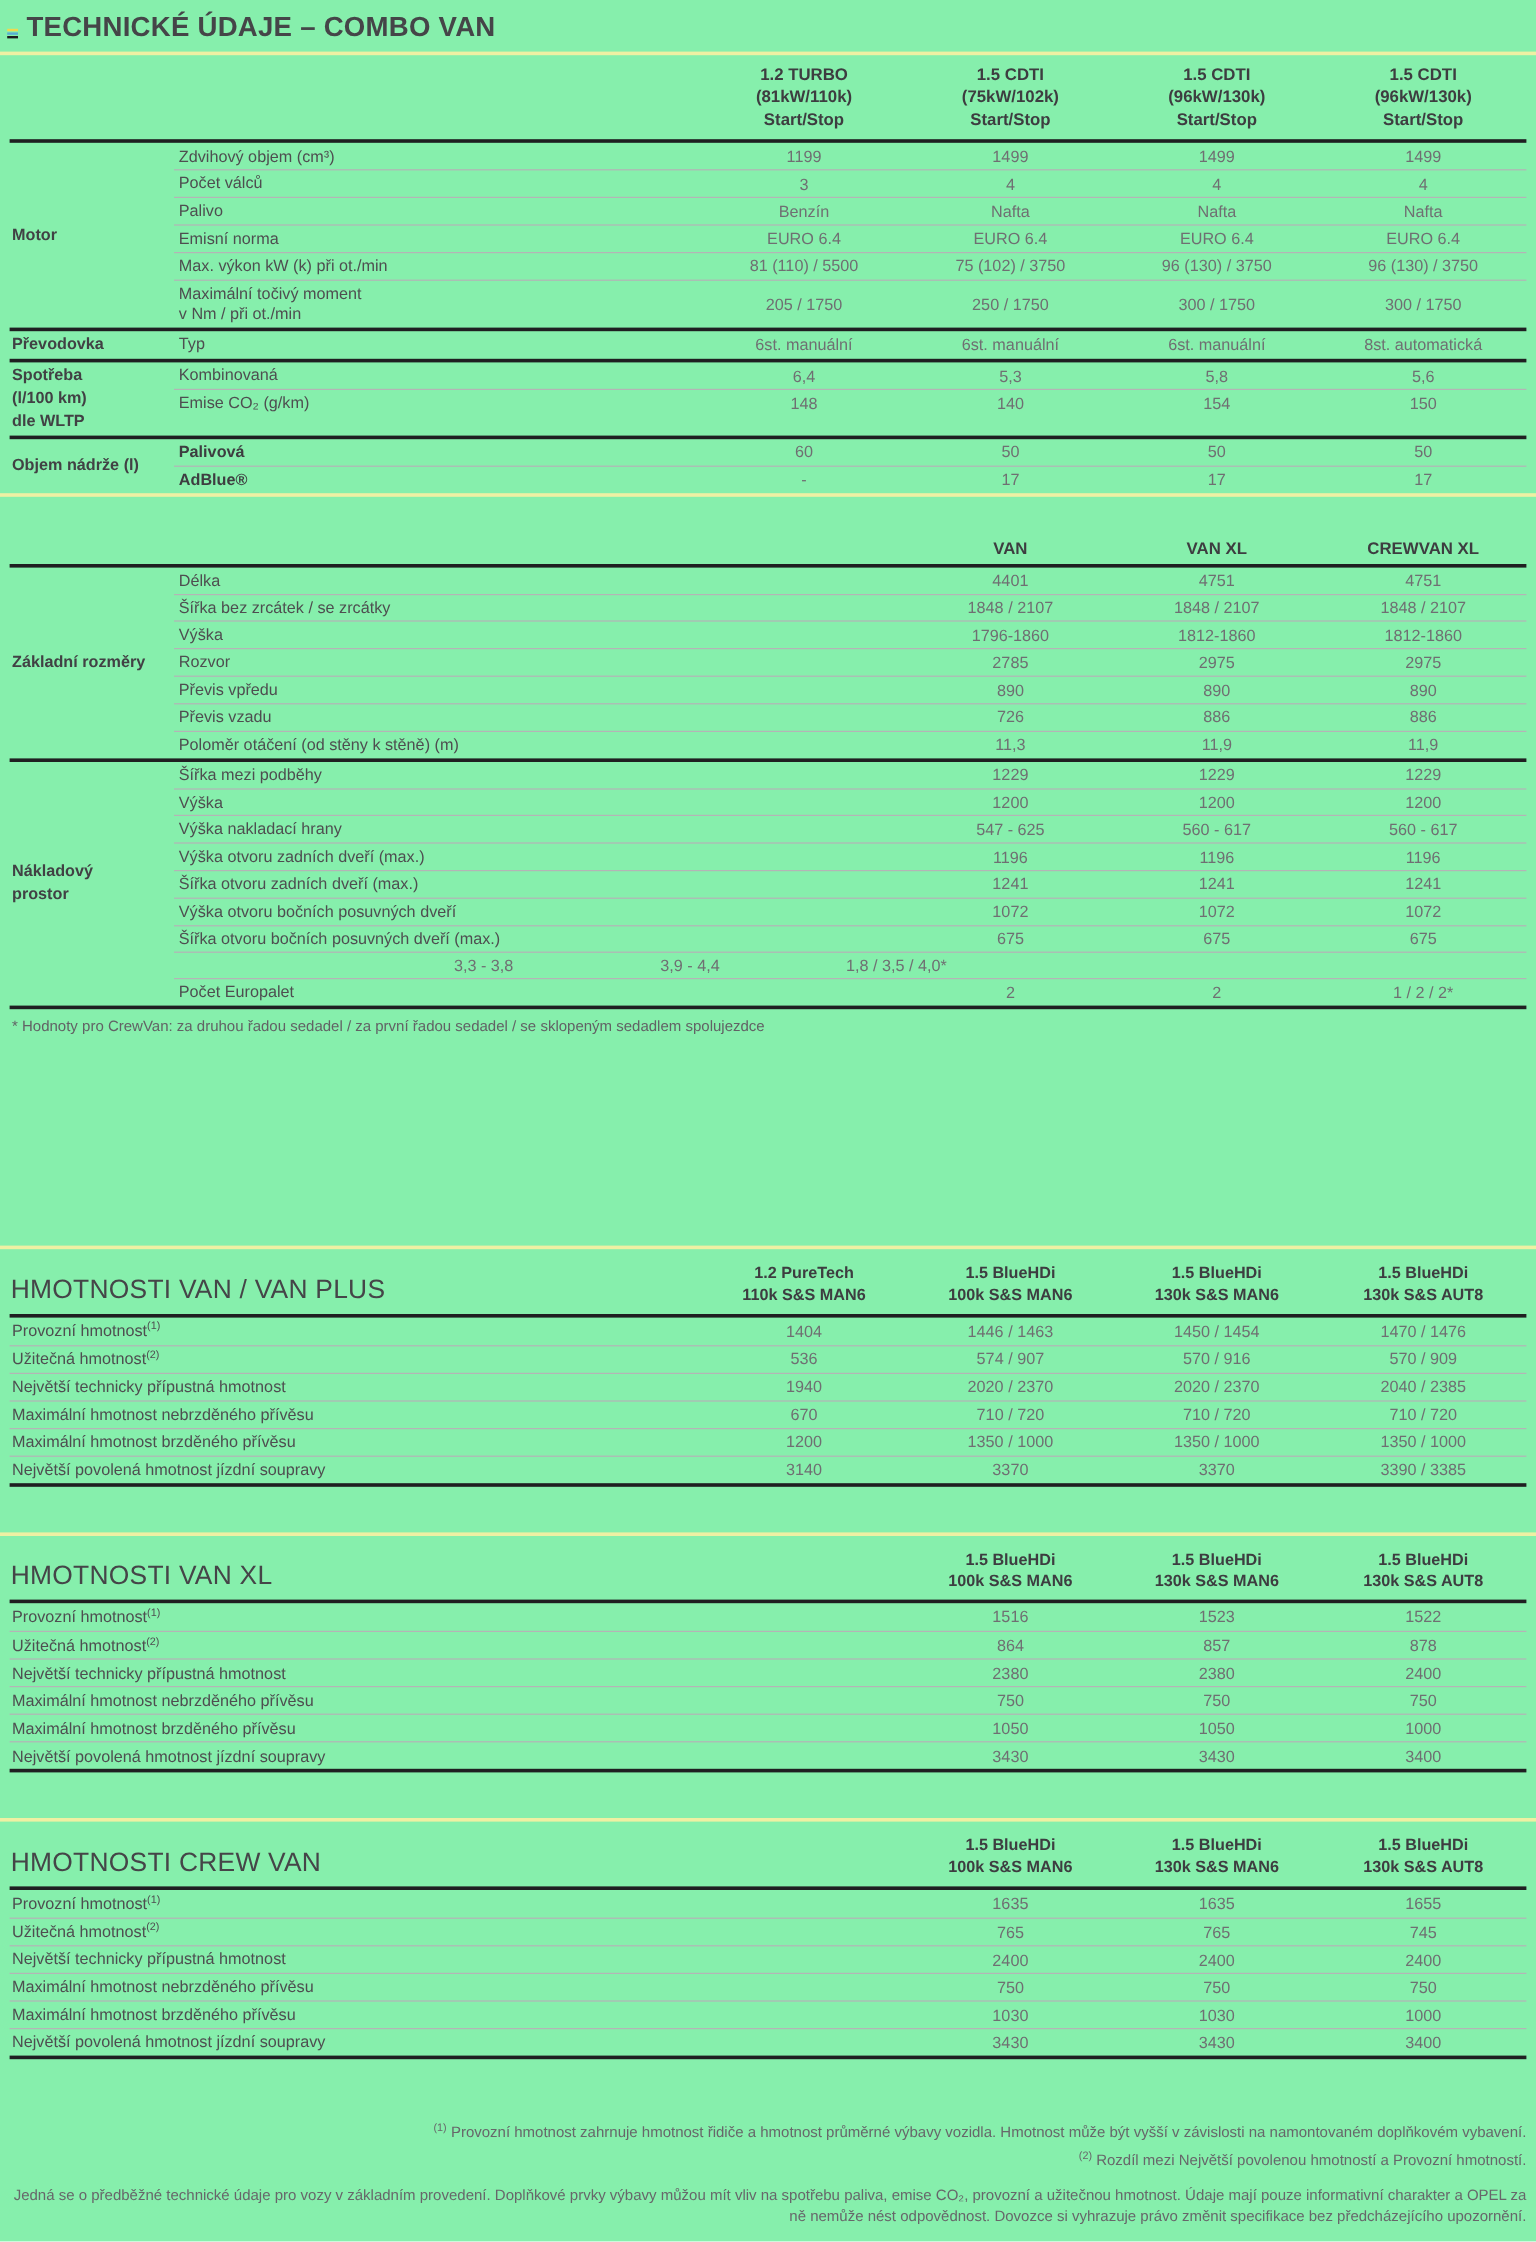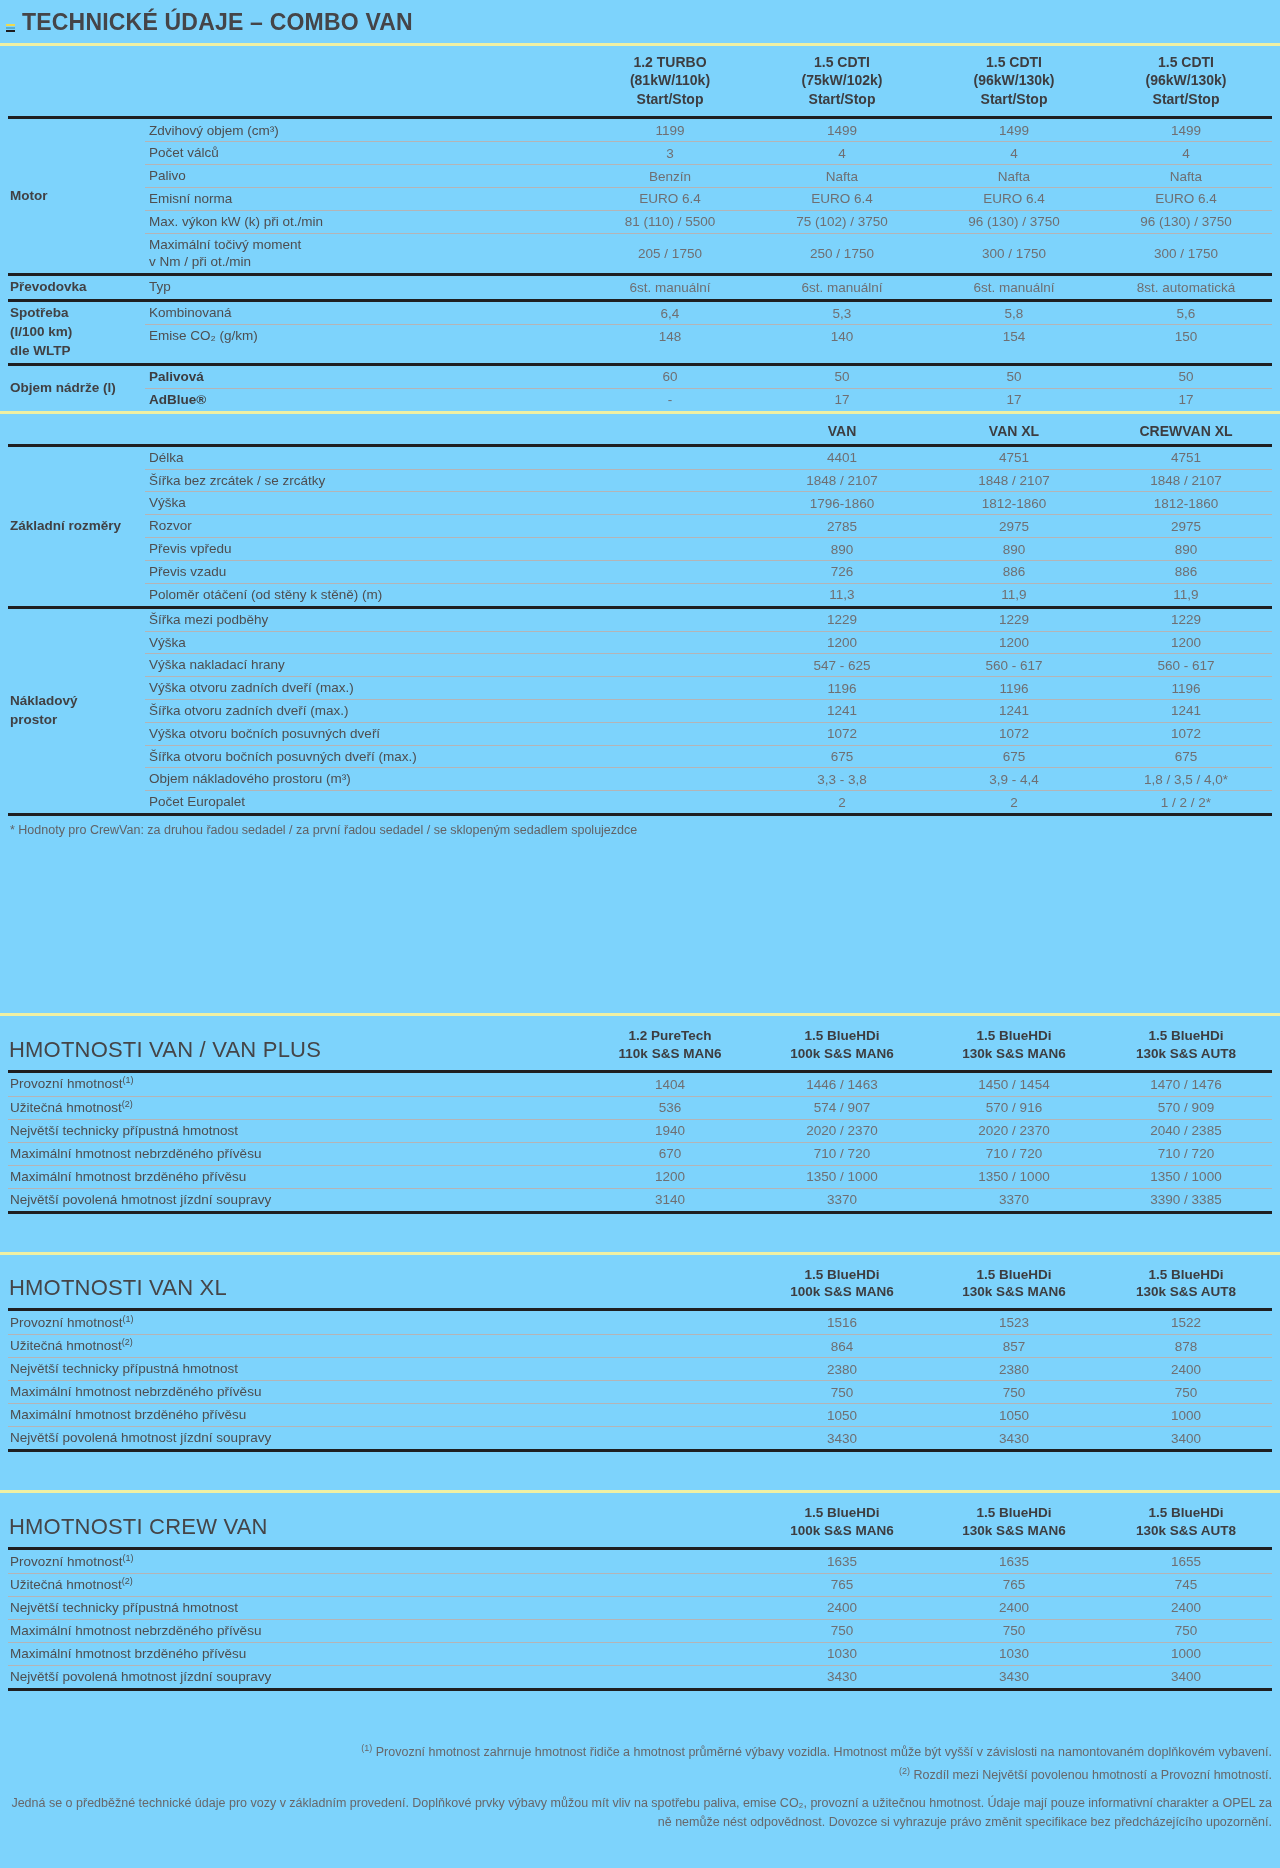--- a/index.html
+++ b/index.html
@@ -6,21 +6,21 @@
     --ink:#4a4a4d;
     --label:#4e4e50;
     --val:#6f6f72;
     --thick:#1f1f21;
     --thin:#b4b4b6;
     --yellow:#eff0a3;
   }
   *{box-sizing:border-box;}
   html,body{margin:0;padding:0;background:#ffffff;}
   body{font-family:"Liberation Sans", sans-serif;color:var(--label);}
-  .page{width:1280px;height:1868px;overflow:hidden;position:relative;background:#7dd3fc;}
+  .page{width:1280px;height:1868px;overflow:hidden;position:relative;background:#86efac;}
 
   .title-row{display:flex;align-items:center;gap:7px;padding:9px 8px 7px 6px;}
   .mark{display:flex;flex-direction:column;gap:1px;margin-top:10px;}
   .mark i{display:block;width:9px;height:2px;}
   .m1{background:#efd94f;}
   .m2{background:#58aed3;}
   .m3{background:#1d1d1f;}
   h1{margin:0;font-size:23px;font-weight:700;color:#454548;letter-spacing:.2px;}
 
   .rule-yellow{height:3px;background:var(--yellow);}
@@ -35,21 +35,21 @@
   .section{display:flex;border-top:3px solid var(--thick);}
   .sec-label{width:137px;flex:none;display:flex;align-items:center;font-weight:700;
              font-size:13.5px;color:#414144;white-space:pre-line;line-height:1.4;padding:2px 4px 2px 2px;}
   .sec-rows{flex:1;display:flex;flex-direction:column;}
   .sec-rows .row + .row{border-top:1px solid var(--thin);}
   .row{display:flex;align-items:center;min-height:22px;}
   .attr{flex:1;font-size:13.5px;color:var(--label);padding:2px 6px 2px 4px;white-space:pre-line;line-height:1.32;}
   .attr.b{font-weight:700;color:#3d3d40;}
 
   .variant-head{display:flex;align-items:flex-end;padding:9px 0 5px;}
-  .variant-head .val{font-weight:700;font-size:14px;color:#3d3d40;}
+  .variant-head .val{font-weight:700;font-size:14px;color:#3d3d40;margin-top:26px;}
   #dimension-body{border-bottom:3px solid var(--thick);}
 
   .spec-note{margin:0;padding:7px 0 0 2px;font-size:12.5px;color:#626265;}
 
   .wt{padding:0 8px;}
   .wt.first{margin-top:176px;}
   .wt:not(.first){margin-top:38px;}
   .wt .rule-yellow{margin:0 -8px;}
   .wt-head{display:flex;align-items:flex-end;padding:11px 0 7px;}
   .wt-title{flex:1;font-size:22px;color:#454548;padding-left:1px;letter-spacing:.2px;}
@@ -316,21 +316,20 @@
               <div class="val">1072</div>
             </div>
             <div class="row">
               <div class="attr">Šířka otvoru bočních posuvných dveří (max.)</div>
               <div class="val"></div>
               <div class="val">675</div>
               <div class="val">675</div>
               <div class="val">675</div>
             </div>
             <div class="row">
-              <div class="attr">Objem nákladového prostoru (m³)</div>
               <div class="val"></div>
               <div class="val">3,3 - 3,8</div>
               <div class="val">3,9 - 4,4</div>
               <div class="val">1,8 / 3,5 / 4,0*</div>
             </div>
             <div class="row">
               <div class="attr">Počet Europalet</div>
               <div class="val"></div>
               <div class="val">2</div>
               <div class="val">2</div>

